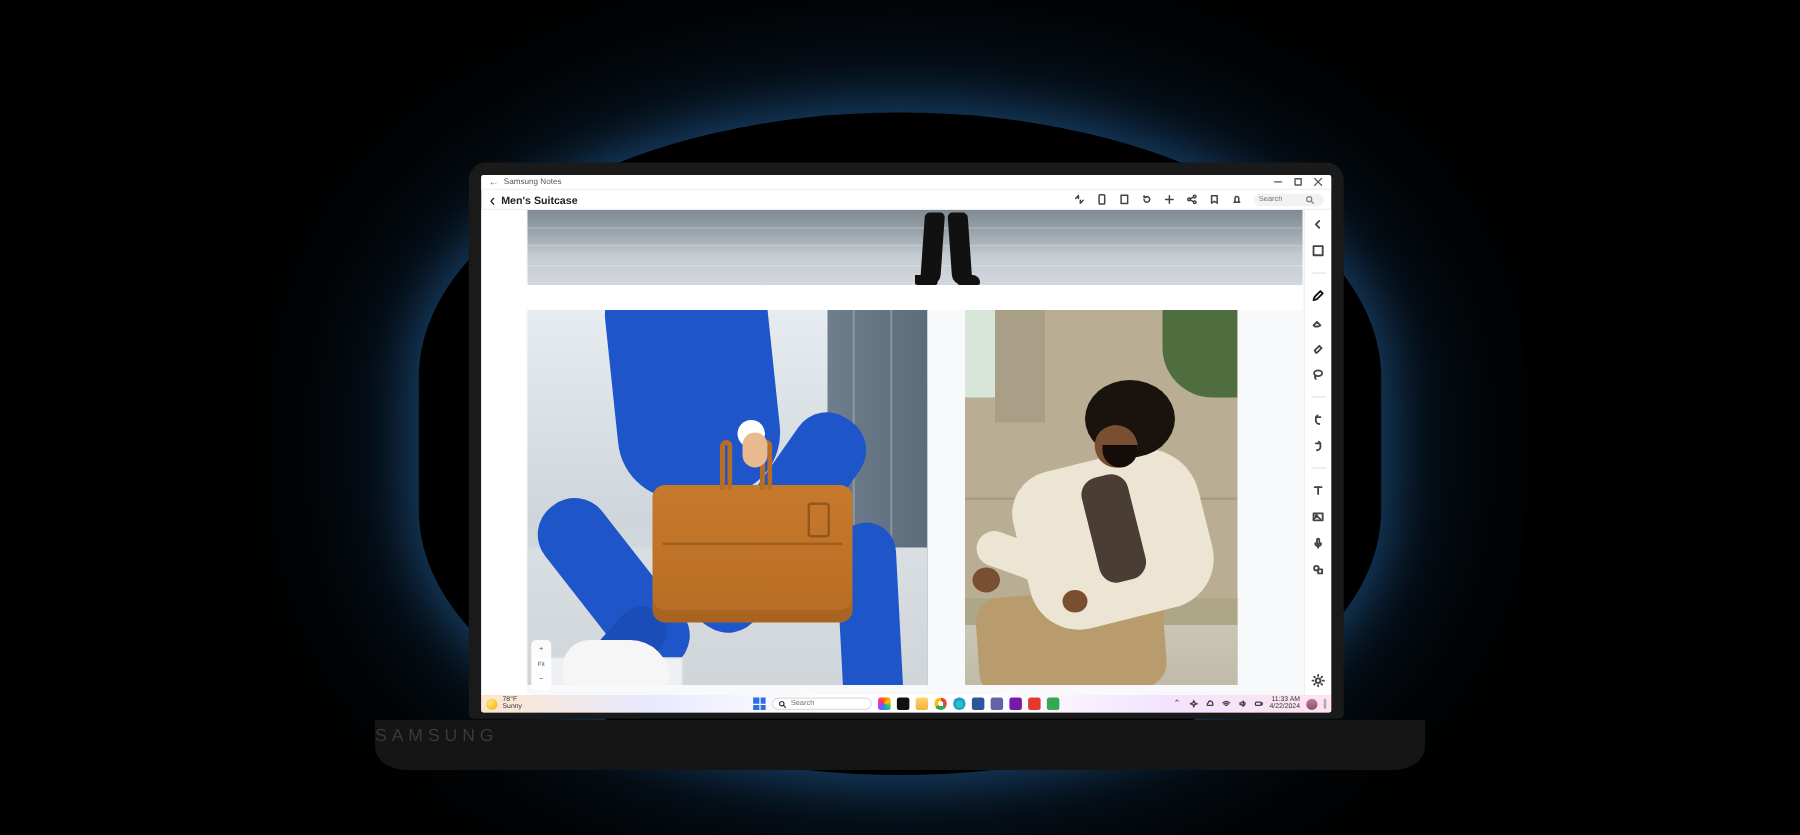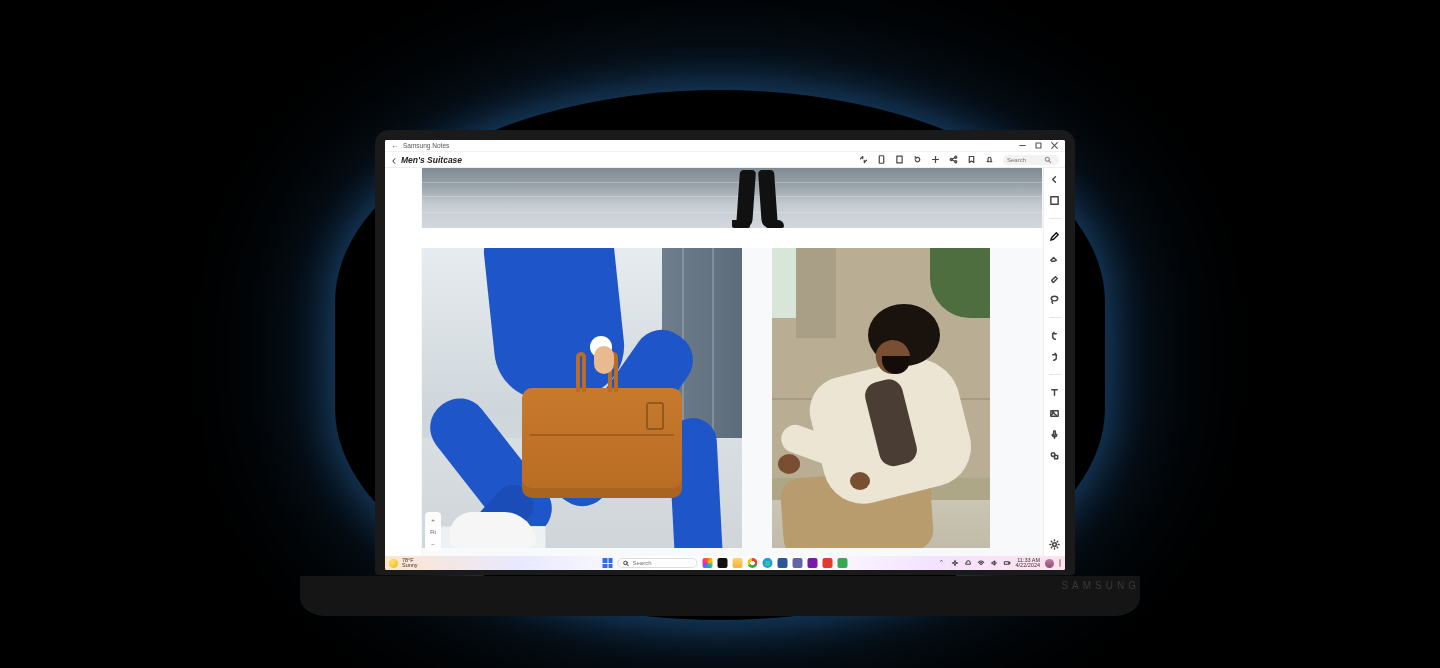--- a/index.html
+++ b/index.html
@@ -18,21 +18,21 @@
     background: #1a1a1a;
     border-radius: 14px 14px 4px 4px;
     padding: 10px 10px 4px 10px;
   }
   .brand-strip {
     position: absolute; left: 300px; top: 576px; width: 840px; height: 40px;
     background: #151515;
     border-radius: 0 0 26px 26px / 0 0 18px 18px;
   }
   .brand-strip span {
-    display:block; text-align:right; color: #3a3a3a; font-size: 10px; letter-spacing: 4px; padding-top: 4px;
+    display:block; text-align:left; color: #3a3a3a; font-size: 14px; letter-spacing: 4px; padding-top: 4px;
   }
   .screen {
     position: absolute; left: 385px; top: 140px; width: 680px; height: 430px;
     background: #fff; border-radius: 2px; overflow: hidden;
     font-size: 8px; color:#222;
   }
 
   
   .titlebar {
     height: 12px; background:#fff; display:flex; align-items:center;
@@ -42,21 +42,21 @@
   .titlebar .wc { display:flex; gap:8px; align-items:center;}
   .win-btn { width:8px; text-align:center; color:#555; cursor:default;}
   .win-btn svg { width:7px; height:7px; display:block; }
 
   .app-toolbar {
     height: 16px; display:flex; align-items:center; justify-content:space-between;
     padding: 0 6px; border-bottom:1px solid #eee;
   }
   .app-toolbar .left { display:flex; align-items:center; gap:4px;}
   .chev { width:6px; height:6px; }
-  .title-text { font-weight:600; font-size:8.5px;font-style:italic; }
+  .title-text { font-weight:600; font-size:8.5px; }
   .app-toolbar .right { display:flex; align-items:center; gap:9px;}
   .tb-i { width:9px; height:9px; color:#444; }
   .tb-i svg { width:100%; height:100%; display:block; }
   .search-box {
     width:56px; height:10px; background:#f2f2f2; border-radius:5px;
     display:flex; align-items:center; padding:0 4px; gap:3px; color:#888;
   }
   .search-box input { border:0; background:transparent; font-size:6px; width:34px; outline:none;}
   .mag { width:8px; height:8px;}
 

